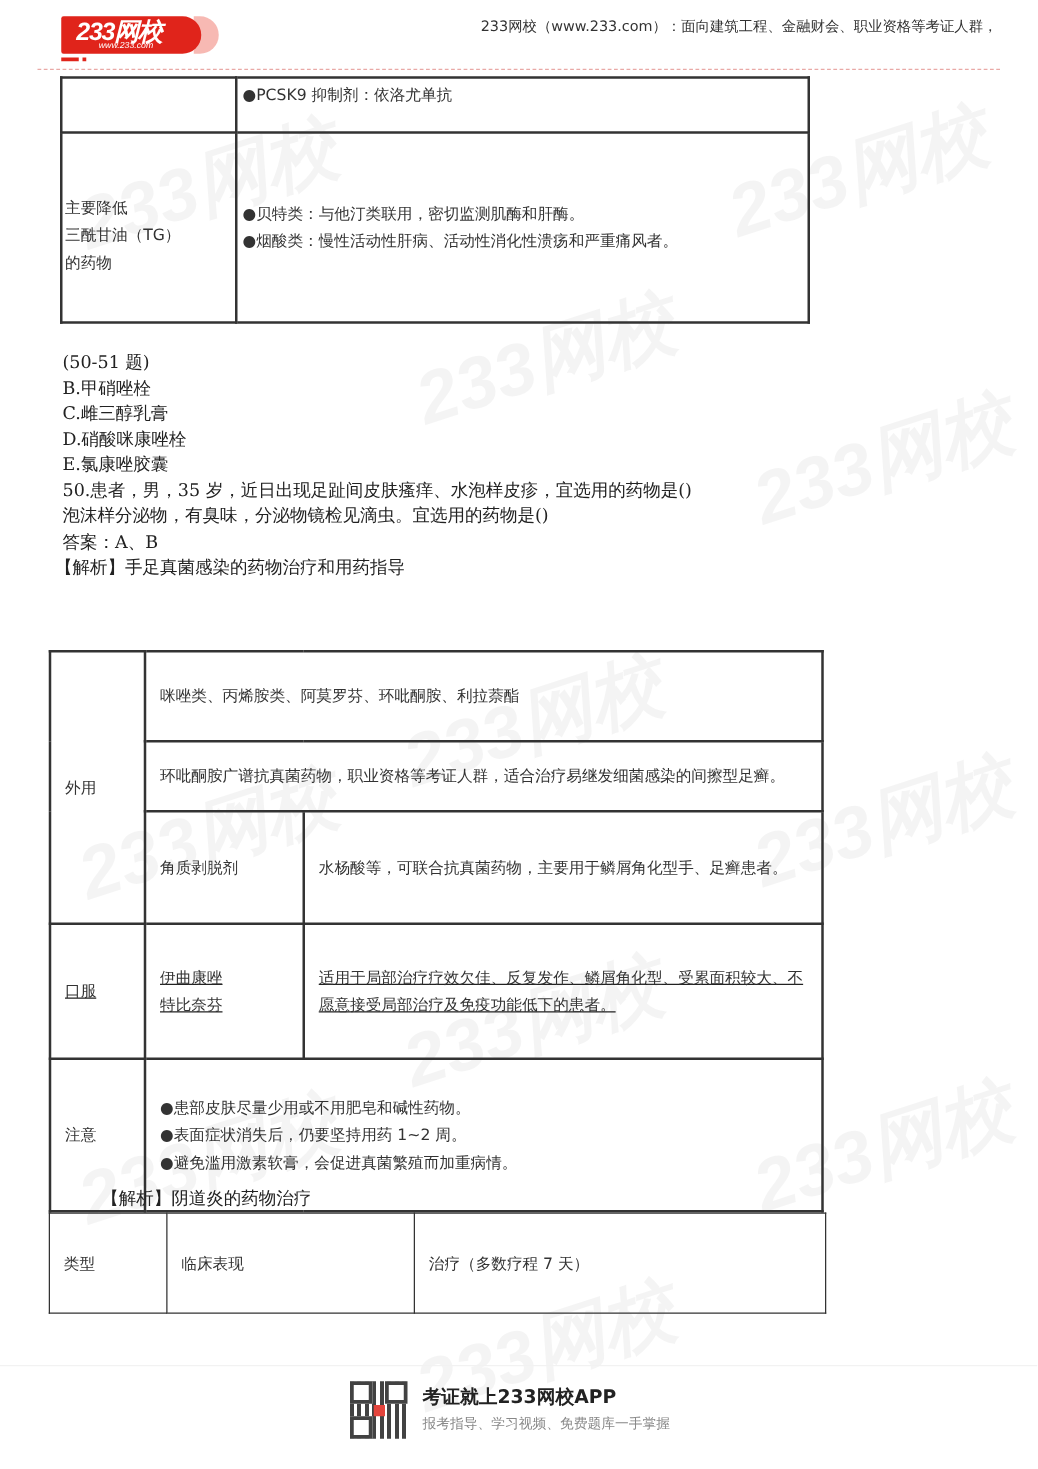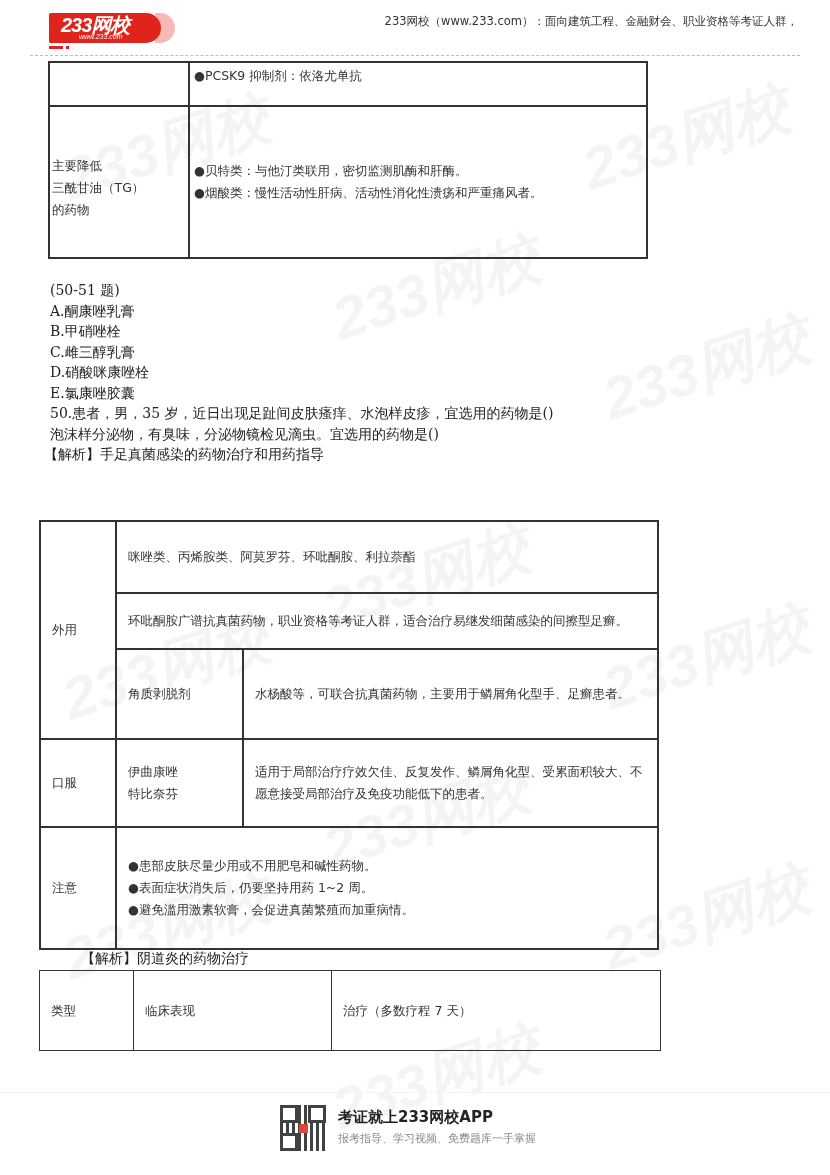--- a/index.html
+++ b/index.html
@@ -107,27 +107,27 @@
     <td class="c2">
       <div>●贝特类：与他汀类联用，密切监测肌酶和肝酶。</div>
       <div>●烟酸类：慢性活动性肝病、活动性消化性溃疡和严重痛风者。</div>
     </td>
   </tr>
 </tbody>
   </table>
 
 <div class="body-text">
   <div>(50-51 题)</div>
-  <div>A.酮康唑乳膏</div>
   <div>B.甲硝唑栓</div>
   <div>C.雌三醇乳膏</div>
   <div>D.硝酸咪康唑栓</div>
   <div>E.氯康唑胶囊</div>
   <div>50.患者，男，35 岁，近日出现足趾间皮肤瘙痒、水泡样皮疹，宜选用的药物是()</div>
   <div>泡沫样分泌物，有臭味，分泌物镜检见滴虫。宜选用的药物是()</div>
+  <div>答案：A、B</div>
   <div style="margin-left:-6px;">【解析】手足真菌感染的药物治疗和用药指导</div>
 </div>
 
 <table class="t2">
   <colgroup>
       <col style="width:76px">
       <col style="width:127px">
       <col>
     </colgroup>
   <tbody>
@@ -135,21 +135,21 @@
     <td rowspan="3">外用</td>
     <td colspan="2">咪唑类、丙烯胺类、阿莫罗芬、环吡酮胺、利拉萘酯</td>
   </tr>
   <tr style="height:56px;">
     <td colspan="2">环吡酮胺广谱抗真菌药物，职业资格等考证人群，适合治疗易继发细菌感染的间擦型足癣。</td>
   </tr>
   <tr style="height:90px;">
     <td>角质剥脱剂</td>
     <td>水杨酸等，可联合抗真菌药物，主要用于鳞屑角化型手、足癣患者。</td>
   </tr>
-  <tr style="height:88px;">
+  <tr style="height:108px;text-decoration:underline;">
     <td>口服</td>
     <td>
       <div>伊曲康唑</div>
       <div>特比奈芬</div>
     </td>
     <td>适用于局部治疗疗效欠佳、反复发作、鳞屑角化型、受累面积较大、不愿意接受局部治疗及免疫功能低下的患者。</td>
   </tr>
   <tr style="height:122px;">
     <td>注意</td>
     <td colspan="2">

